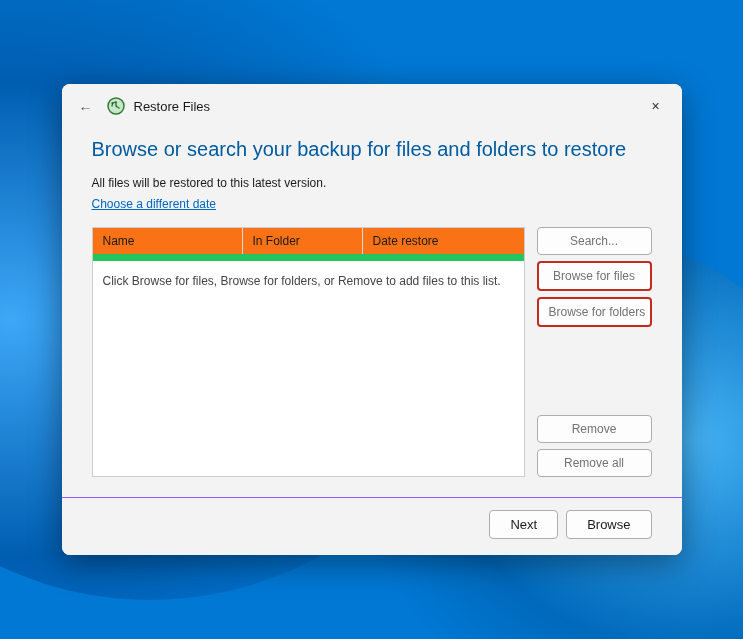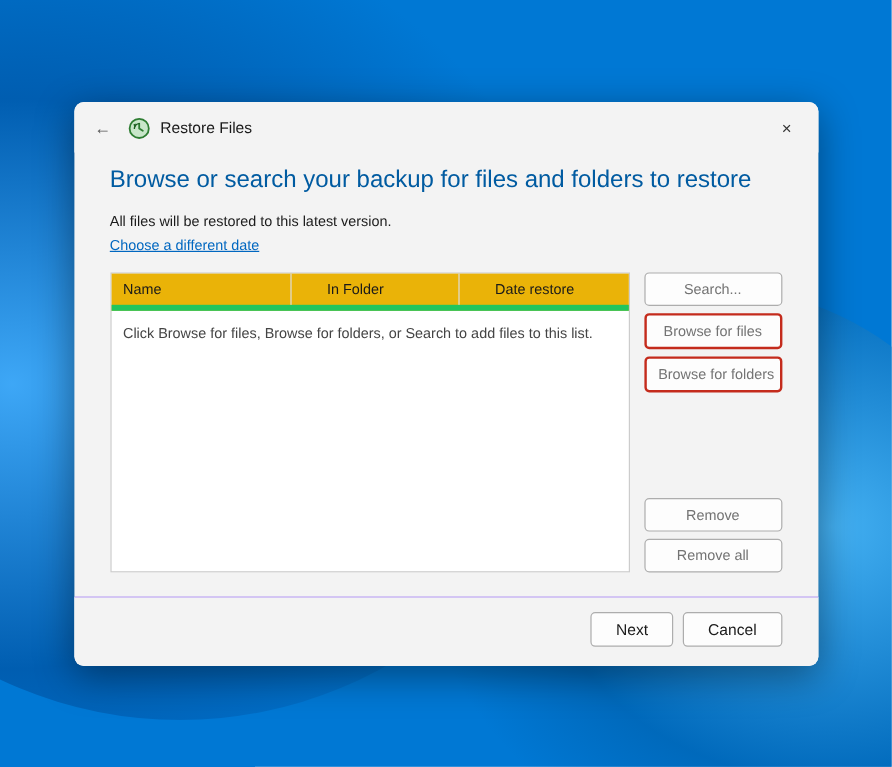--- a/index.html
+++ b/index.html
@@ -155,23 +155,22 @@
     
     .file-table-container {
       flex: 1;
       border: 1px solid #ccc;
       background: white;
       min-height: 230px;
     }
 
     .table-header {
       display: flex;
-      background: #eab308;
-      border-bottom: 5px solid #22c55e;
-      gap: 20px;
+      background: #f97316;
+      border-bottom: 7px solid #22c55e;
     }
 
     .col-header {
       padding: 6px 10px;
       font-size: 12px;
       color: #1a1a1a;
       border-right: 1px solid #ddd;
     }
 
     .col-name { width: 150px; }
@@ -278,33 +277,33 @@
 
     <div class="main-area">
 
       <div class="file-table-container">
         <div class="table-header">
           <div class="col-header col-name">Name</div>
           <div class="col-header col-folder">In Folder</div>
           <div class="col-header col-date">Date restore</div>
         </div>
         <div class="table-body">
-          <span class="empty-text">Click Browse for files, Browse for folders, or Search to add files to this list.</span>
+          <span class="empty-text">Click Browse for files, Browse for folders, or Remove to add files to this list.</span>
         </div>
       </div>
 
       <div class="buttons-panel">
         <button class="btn">Search...</button>
         <button class="btn btn-highlighted">Browse for files</button>
         <button class="btn btn-highlighted">Browse for folders</button>
         <button class="btn btn-spacer">Remove</button>
         <button class="btn">Remove all</button>
       </div>
 
     </div>
   </div>
 
   <div class="footer">
     <button class="footer-btn">Next</button>
-    <button class="footer-btn">Cancel</button>
+    <button class="footer-btn">Browse</button>
   </div>
 
 </div>
 
 </body></html>

